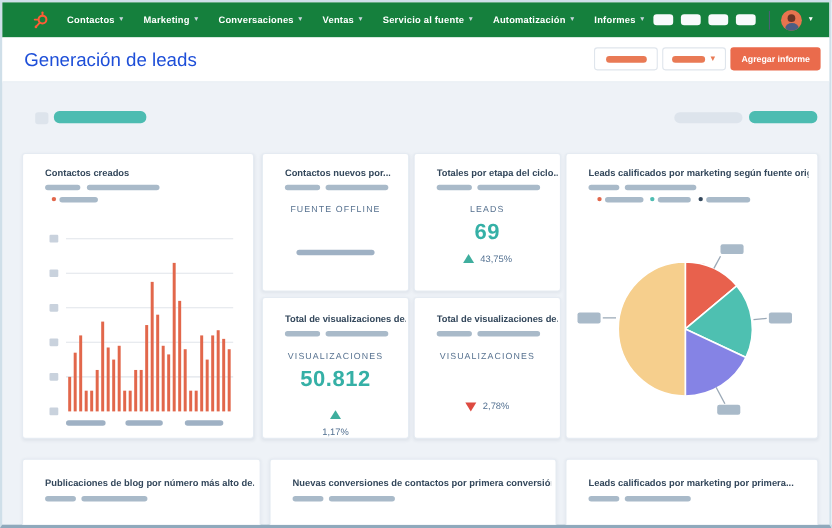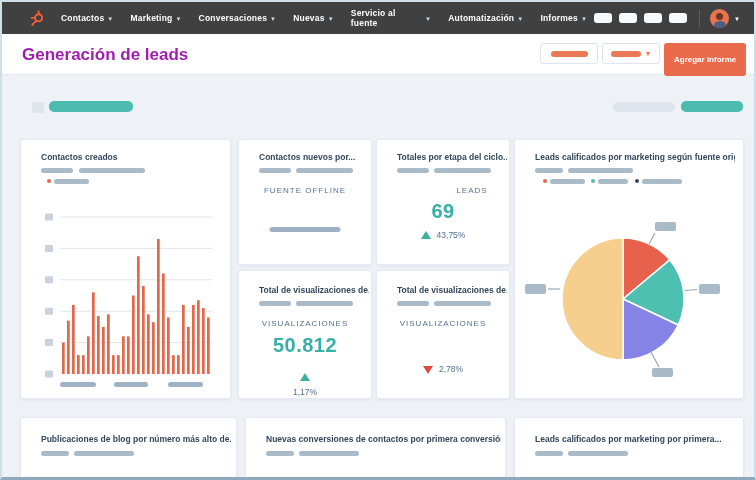--- a/index.html
+++ b/index.html
@@ -1,43 +1,43 @@
 <!DOCTYPE html>
 <html><head>
 <meta charset="utf-8">
 <style>
   * { margin:0; padding:0; box-sizing:border-box; }
   body { font-family:"Liberation Sans", sans-serif; background:#fff; }
   .frame { position:relative; width:756px; height:480px; background:#eef2f7;
            border:2px solid #cfdfe9; border-bottom:3px solid #8fa9bc; overflow:hidden; }
 
   
-  .topnav { position:absolute; left:0; top:0; width:100%; height:32px; background:#404040;
+  .topnav { position:absolute; left:0; top:0; width:100%; height:32px; background:#15803d;
             display:flex; align-items:center; }
   .nav-logo { margin-left:26px; margin-right:16px; display:flex; align-items:center; }
   .nav-menu { display:flex; align-items:center; gap:17px; }
   .nav-item { color:#ffffff; font-size:8.5px; font-weight:bold; letter-spacing:.2px;
               display:flex; align-items:center; gap:3px; cursor:pointer; }
   .nav-caret { font-size:6px; color:#cbd6df; transform:translateY(.5px); }
   .nav-right { margin-left:auto; display:flex; align-items:center; margin-right:14px; }
   .nav-pill { width:18px; height:10px; background:#f8fafc; border-radius:3px; margin-left:7px; }
   .nav-divider { width:1px; height:17px; background:#4c6076; margin:0 10px 0 12px; }
   .avatar { width:19px; height:19px; border-radius:50%; background:#e8744f; position:relative; overflow:hidden; }
   .avatar .head { position:absolute; left:6px; top:4px; width:7px; height:7px; border-radius:50%; background:#6b3426; }
   .avatar .body { position:absolute; left:3.5px; top:12px; width:12px; height:8px; border-radius:50%; background:#4d5e83; }
 
   
   .pagehead { position:absolute; left:0; top:32px; width:100%; height:41px; background:#ffffff;
               border-bottom:1px solid #e2e9f1; }
-  .page-title { position:absolute; left:20px; top:11px; font-size:17px; font-weight:700; color:#a21caf; }
+  .page-title { position:absolute; left:20px; top:11px; font-size:17px; font-weight:400; color:#1d4ed8; }
   .hbtn { position:absolute; top:9px; height:21px; border:1px solid #dfe5ec; border-radius:3px;
           background:#fff; display:flex; align-items:center; justify-content:center; gap:4px; cursor:pointer; }
   .hbtn .redact { width:37px; height:6px; border-radius:3px; background:#e97a55; }
   .hbtn .caret { font-size:7px; color:#e97a55; }
-  .btn-primary { position:absolute; top:9px; height:33px; background:#ea6b4c; border-radius:3px;
+  .btn-primary { position:absolute; top:9px; height:21px; background:#ea6b4c; border-radius:3px;
                  color:#fff; font-size:8px; font-weight:bold; display:flex; align-items:center;
                  justify-content:center; padding:0 10px; cursor:pointer; }
 
   
   .ph { position:absolute; background:#a9bac9; border-radius:2.5px; }
   .dot { position:absolute; width:5px; height:5px; border-radius:50%; }
 
   
   .card { position:absolute; background:#fff; border:1px solid #e5ebf2; border-radius:3px;
           box-shadow:0 1px 3px rgba(45,62,80,.07); }
@@ -75,21 +75,21 @@
         </span>
       <span class="nav-item">
           <span>Marketing</span>
           <span class="nav-caret">▼</span>
         </span>
       <span class="nav-item">
           <span>Conversaciones</span>
           <span class="nav-caret">▼</span>
         </span>
       <span class="nav-item">
-          <span>Nuevas</span>
+          <span>Ventas</span>
           <span class="nav-caret">▼</span>
         </span>
       <span class="nav-item">
           <span>Servicio al fuente</span>
           <span class="nav-caret">▼</span>
         </span>
       <span class="nav-item">
           <span>Automatización</span>
           <span class="nav-caret">▼</span>
         </span>
@@ -188,21 +188,21 @@
     <div class="ph" style="left:20px;top:28px;width:32px;height:5px;"></div>
     <div class="ph" style="left:57px;top:28px;width:57px;height:5px;"></div>
     <div class="metric-label" style="top:46px;">FUENTE OFFLINE</div>
     <div class="center-bar" style="top:87px;width:71px;height:5px;"></div>
   </div>
 
   <div class="card" style="left:374px;top:137px;width:134px;height:126px;">
     <div class="card-title" style="top:12px;max-width:110px;">Totales por etapa del ciclo...</div>
     <div class="ph" style="left:20px;top:28px;width:32px;height:5px;"></div>
     <div class="ph" style="left:57px;top:28px;width:57px;height:5px;"></div>
-    <div class="metric-label" style="top:46px;margin-left:29px;">LEADS</div>
+    <div class="metric-label" style="top:46px;">LEADS</div>
     <div class="metric-value" style="top:60px;">69</div>
     <div class="delta" style="top:90px;">
       <span class="tri-up"></span>
       <span>43,75%</span>
     </div>
   </div>
 
   <div class="card" style="left:512px;top:137px;width:230px;height:260px;">
     <div class="card-title" style="top:12px;max-width:200px;">Leads calificados por marketing según fuente original</div>
     <div class="ph" style="left:20px;top:28px;width:28px;height:5px;"></div>

